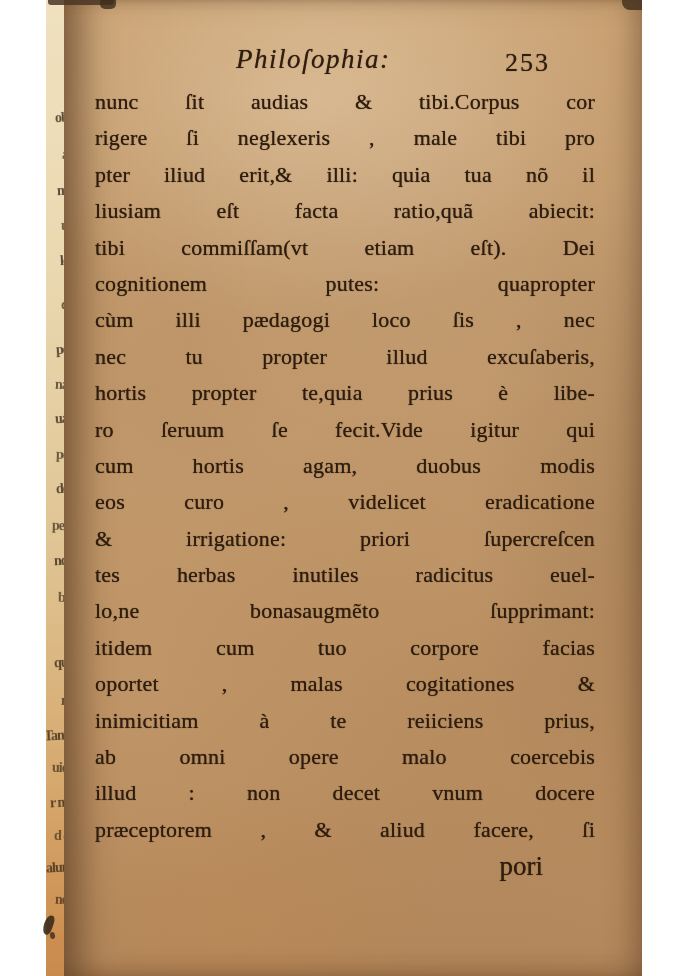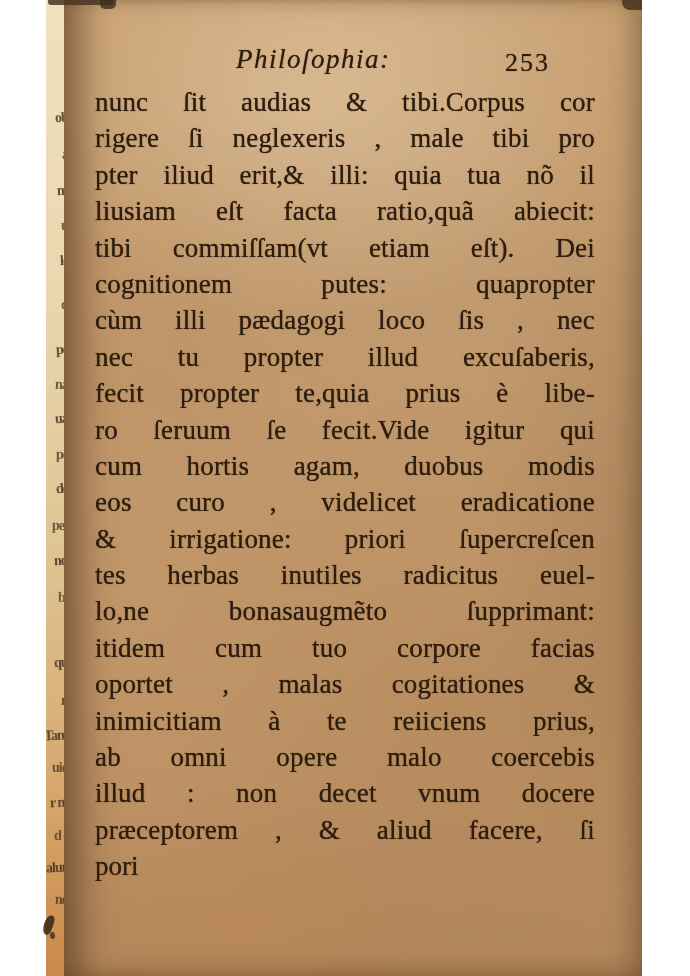--- a/index.html
+++ b/index.html
@@ -63,34 +63,34 @@
     font-size:26px;letter-spacing:2px;
     color:#2e1d0e;
     text-shadow:0 0 1px rgba(46,29,14,.75);
     margin-left:15px;
   }
   .textblock{
     position:absolute;left:31px;top:84px;width:500px;z-index:4;
   }
   .line{
     height:36.4px;line-height:36.4px;
-    font-size:27px;
+    font-size:22px;
     color:#2e1d0e;
     text-shadow:0 0 0.9px rgba(40,24,10,.9);
     text-align:justify;
     text-align-last:justify;
     -moz-text-align-last:justify;
     letter-spacing:.2px;
     overflow:hidden;
   }
   .catchword-line{
     height:36.4px;line-height:36.4px;
     font-size:27px;color:#2e1d0e;
     text-shadow:0 0 0.9px rgba(40,24,10,.9);
-    text-align:left;padding-right:52px;
+    text-align:right;padding-right:52px;
   }
   
   .mark-tl{position:absolute;left:48px;top:0;width:66px;height:5px;
     background:#4a3624;border-radius:0 0 4px 3px;opacity:.85;z-index:5;}
   .mark-tl2{position:absolute;left:100px;top:0;width:16px;height:9px;
     background:#3f2d1c;border-radius:0 0 5px 5px;opacity:.8;z-index:5;}
   .mark-tr{position:absolute;left:622px;top:0;width:20px;height:10px;
     background:#46351f;border-radius:0 0 0 8px;opacity:.85;z-index:5;}
   .mark-bl{position:absolute;left:44px;top:915px;width:9px;height:20px;
     background:#3c2c1b;border-radius:60% 40% 50% 60%;
@@ -134,21 +134,21 @@
 
   <div class="textblock">
     <div class="line">nunc ſit audias &amp; tibi.Corpus cor</div>
     <div class="line">rigere ſi neglexeris , male tibi pro</div>
     <div class="line">pter iliud erit,&amp; illi: quia tua nõ il</div>
     <div class="line">liusiam eſt facta ratio,quã abiecit:</div>
     <div class="line">tibi commiſſam(vt etiam eſt). Dei</div>
     <div class="line">cognitionem putes: quapropter</div>
     <div class="line">cùm illi pædagogi loco ſis , nec</div>
     <div class="line">nec tu propter illud excuſaberis,</div>
-    <div class="line">fecit propter te,quia prius è libe-</div>
+    <div class="line">hortis propter te,quia prius è libe-</div>
     <div class="line">ro ſeruum ſe fecit.Vide igitur qui</div>
     <div class="line">cum hortis agam, duobus modis</div>
     <div class="line">eos curo , videlicet eradicatione</div>
     <div class="line">&amp; irrigatione: priori ſupercreſcen</div>
     <div class="line">tes herbas inutiles radicitus euel-</div>
     <div class="line">lo,ne bonasaugmẽto ſupprimant:</div>
     <div class="line">itidem cum tuo corpore facias</div>
     <div class="line">oportet , malas cogitationes &amp;</div>
     <div class="line">inimicitiam à te reiiciens prius,</div>
     <div class="line">ab omni opere malo coercebis</div>

